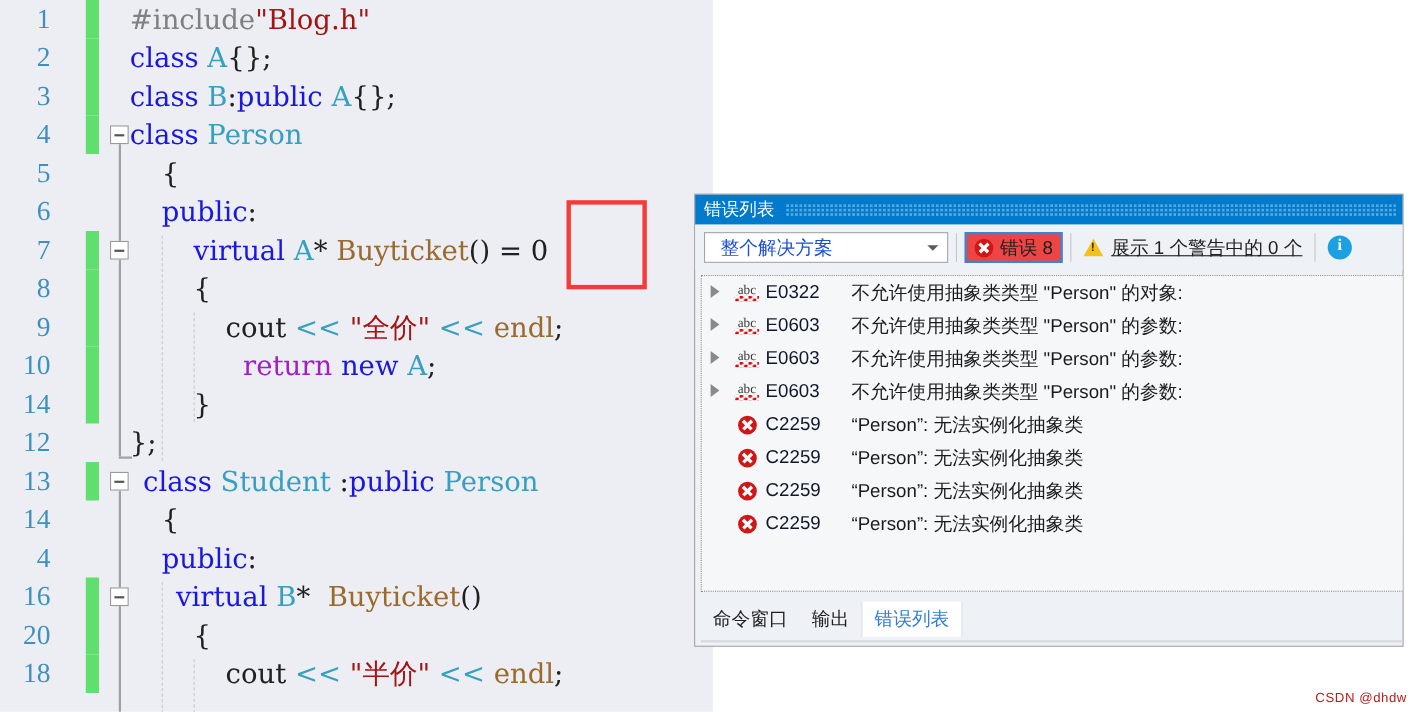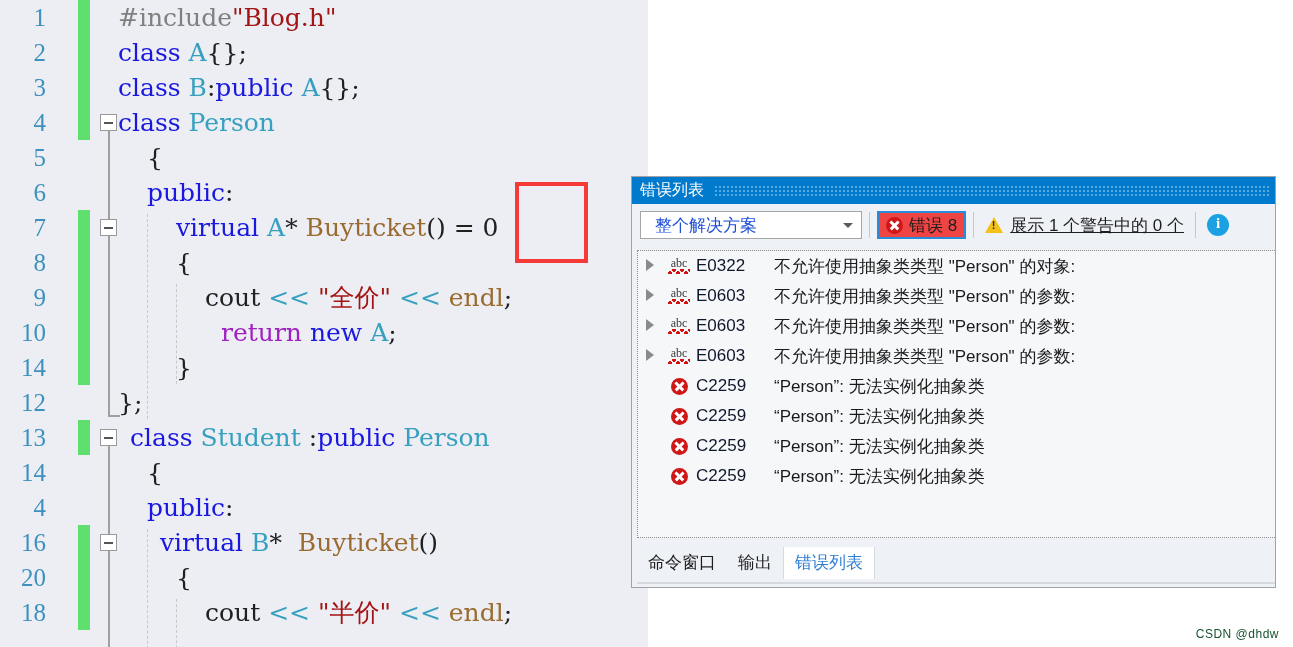--- a/index.html
+++ b/index.html
@@ -395,21 +395,21 @@
     height: 2px;
     background: #d6dae0;
   }
 
   
   #watermark {
     position: absolute;
     right: 14px;
     bottom: 6px;
     font-size: 12px;
-    color: #14532d;
+    color: #b91c1c;
     font-family: "Liberation Sans", sans-serif;
     letter-spacing: 0.5px;
   }
 </style>
 </head>
 <body>
 
 <div id="editor">
   <div id="code-lines">
       <div class="code-line"><span class="lineno">1</span><span class="changebar"></span><span class="codetext" style="left: 118px;"><span class="pre">#include</span><span class="str">"Blog.h"</span></span></div>

